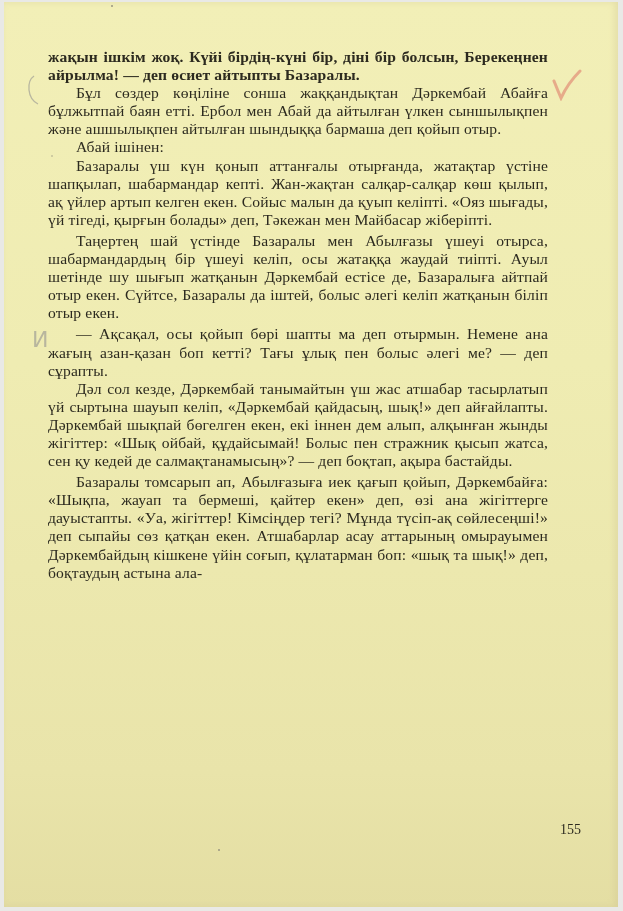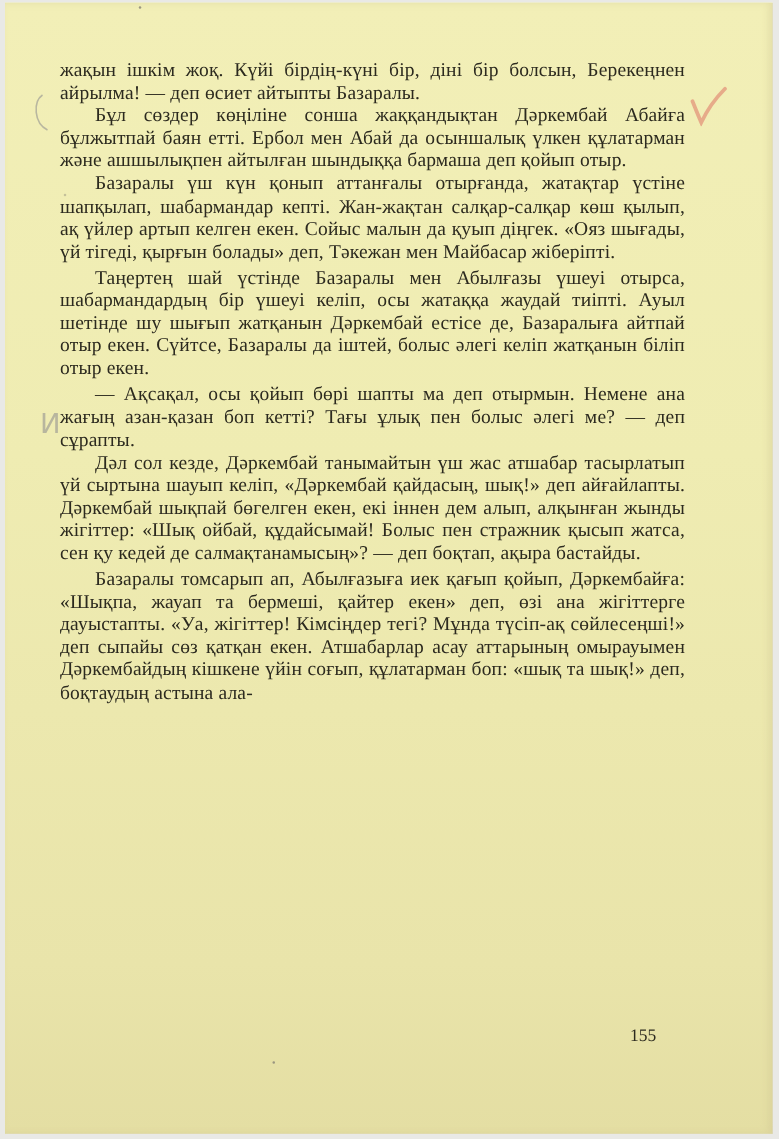--- a/index.html
+++ b/index.html
@@ -15,24 +15,24 @@
   }
   .text {
     position: absolute; left: 44px; top: 46px; width: 500px;
     color: #2c2a1f;
     font-size: 15.6px;
     line-height: 18.1px;
     letter-spacing: 0.15px;
     text-align: justify;
   }
   .text p { margin: 0; text-indent: 28px; }
-  .text p.first { text-indent: 0; }
+  .text p.first { text-indent: 0; font-weight: bold; }
   .text p.gap { margin-top: 3px; }
   .page-number {
-    position: absolute; left: 500px; top: 820px;
+    position: absolute; left: 556px; top: 820px;
     font-size: 14px; color: #2c2a1f;
   }
   .mark { position: absolute; pointer-events: none; }
   .mark-check {
     left: 548px; top: 65px; width: 30px; height: 34px;
   }
   .mark-c {
     left: 20px; top: 72px; width: 18px; height: 32px;
   }
   .mark-i {
@@ -56,22 +56,23 @@
   </svg>
 
   <div class="mark mark-i">И</div>
 
   <span class="speck" style="left:107px;top:3px;"></span>
   <span class="speck" style="left:214px;top:847px;"></span>
   <span class="speck" style="left:47px;top:153px;opacity:.5"></span>
 
   <div class="text">
     <p class="first">жақын ішкім жоқ. Күйі бірдің-күні бір, діні бір болсын, Берекеңнен айрылма! — деп өсиет айтыпты Базаралы.</p>
-    <p>Бұл сөздер көңіліне сонша жаққандықтан Дәркембай Абайға бұлжытпай баян етті. Ербол мен Абай да осыншалық үлкен құлатарман және ашшылықпен айтылған шындыққа бармаша деп қойып отыр.</p>
-    <p>Базаралы үш күн қонып аттанғалы отырғанда, жатақтар үстіне шапқылап, шабармандар кепті. Жан-жақтан салқар-салқар көш қылып, ақ үйлер артып келген екен. Сойыс малын да қуып діңгек. «Ояз шығады, үй тігеді, қырғын болады» деп, Тәкежан мен Майбасар жіберіпті.</p>
+    <p>Бұл сөздер көңіліне сонша жаққандықтан Дәркембай Абайға бұлжытпай баян етті. Ербол мен Абай да айтылған үлкен сыншылықпен және ашшылықпен айтылған шындыққа бармаша деп қойып отыр.</p>
+    <p>Абай ішінен:</p>
+    <p>Базаралы үш күн қонып аттанғалы отырғанда, жатақтар үстіне шапқылап, шабармандар кепті. Жан-жақтан салқар-салқар көш қылып, ақ үйлер артып келген екен. Сойыс малын да қуып келіпті. «Ояз шығады, үй тігеді, қырғын болады» деп, Тәкежан мен Майбасар жіберіпті.</p>
     <p class="gap">Таңертең шай үстінде Базаралы мен Абылғазы үшеуі отырса, шабармандардың бір үшеуі келіп, осы жатаққа жаудай тиіпті. Ауыл шетінде шу шығып жатқанын Дәркембай естісе де, Базаралыға айтпай отыр екен. Сүйтсе, Базаралы да іштей, болыс әлегі келіп жатқанын біліп отыр екен.</p>
     <p class="gap">— Ақсақал, осы қойып бөрі шапты ма деп отырмын. Немене ана жағың азан-қазан боп кетті? Тағы ұлық пен болыс әлегі ме? — деп сұрапты.</p>
     <p>Дәл сол кезде, Дәркембай танымайтын үш жас атшабар тасырлатып үй сыртына шауып келіп, «Дәркембай қайдасың, шық!» деп айғайлапты. Дәркембай шықпай бөгелген екен, екі іннен дем алып, алқынған жынды жігіттер: «Шық ойбай, құдайсымай! Болыс пен стражник қысып жатса, сен қу кедей де салмақтанамысың»? — деп боқтап, ақыра бастайды.</p>
     <p class="gap">Базаралы томсарып ап, Абылғазыға иек қағып қойып, Дәркембайға: «Шықпа, жауап та бермеші, қайтер екен» деп, өзі ана жігіттерге дауыстапты. «Уа, жігіттер! Кімсіңдер тегі? Мұнда түсіп-ақ сөйлесеңші!» деп сыпайы сөз қатқан екен. Атшабарлар асау аттарының омырауымен Дәркембайдың кішкене үйін соғып, құлатарман боп: «шық та шық!» деп, боқтаудың астына ала-</p>
   </div>
 
   <div class="page-number">155</div>
 </div>
 
 </body></html>

